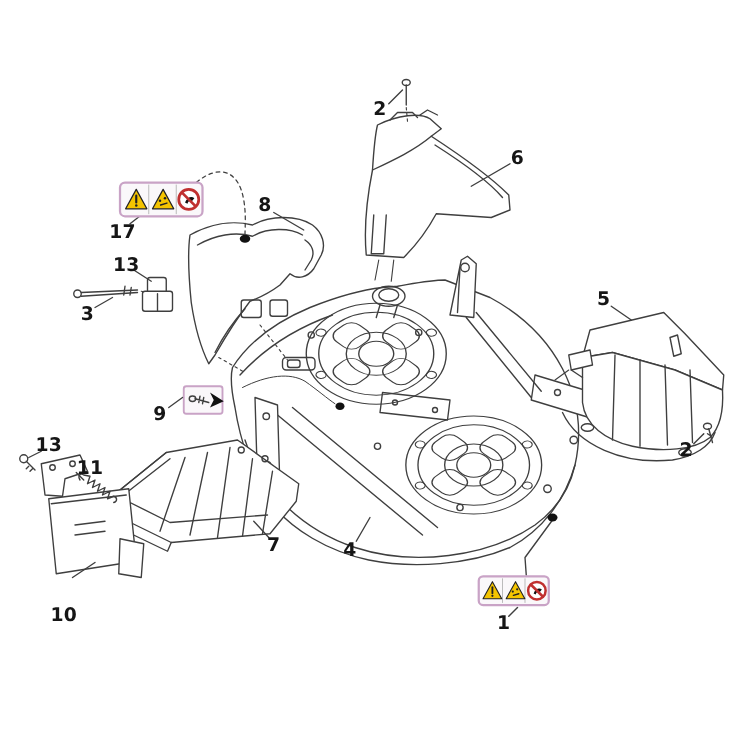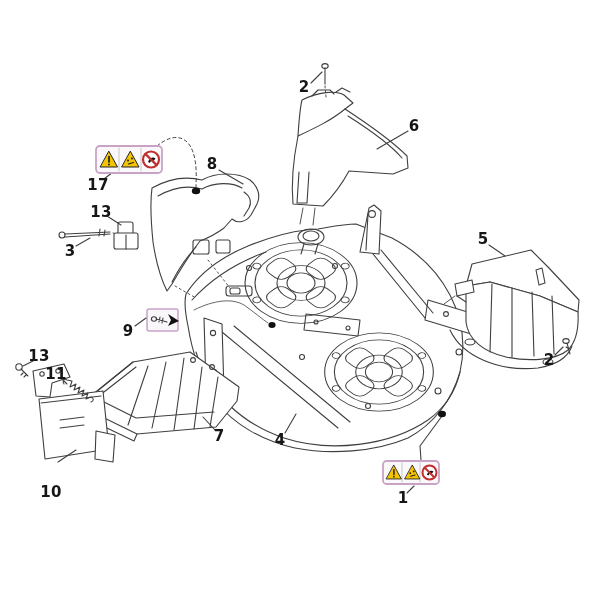--- a/index.html
+++ b/index.html
@@ -256,18 +256,18 @@
 <div class="callout" style="left:304px;top:87px">2</div>
 <div class="callout" style="left:549px;top:360px">2</div>
 <div class="callout" style="left:70px;top:251px">3</div>
 <div class="callout" style="left:280px;top:440px">4</div>
 <div class="callout" style="left:483px;top:239px">5</div>
 <div class="callout" style="left:414px;top:126px">6</div>
 <div class="callout" style="left:219px;top:436px">7</div>
 <div class="callout" style="left:212px;top:164px">8</div>
 <div class="callout" style="left:128px;top:331px">9</div>
 <div class="callout" style="left:51px;top:492px">10</div>
-<div class="callout" style="left:56px;top:374px">11</div>
+<div class="callout" style="left:72px;top:374px">11</div>
 <div class="callout" style="left:101px;top:212px">13</div>
 <div class="callout" style="left:39px;top:356px">13</div>
 <div class="callout" style="left:98px;top:185px">17</div>
 
 </div>
 
 </body></html>

